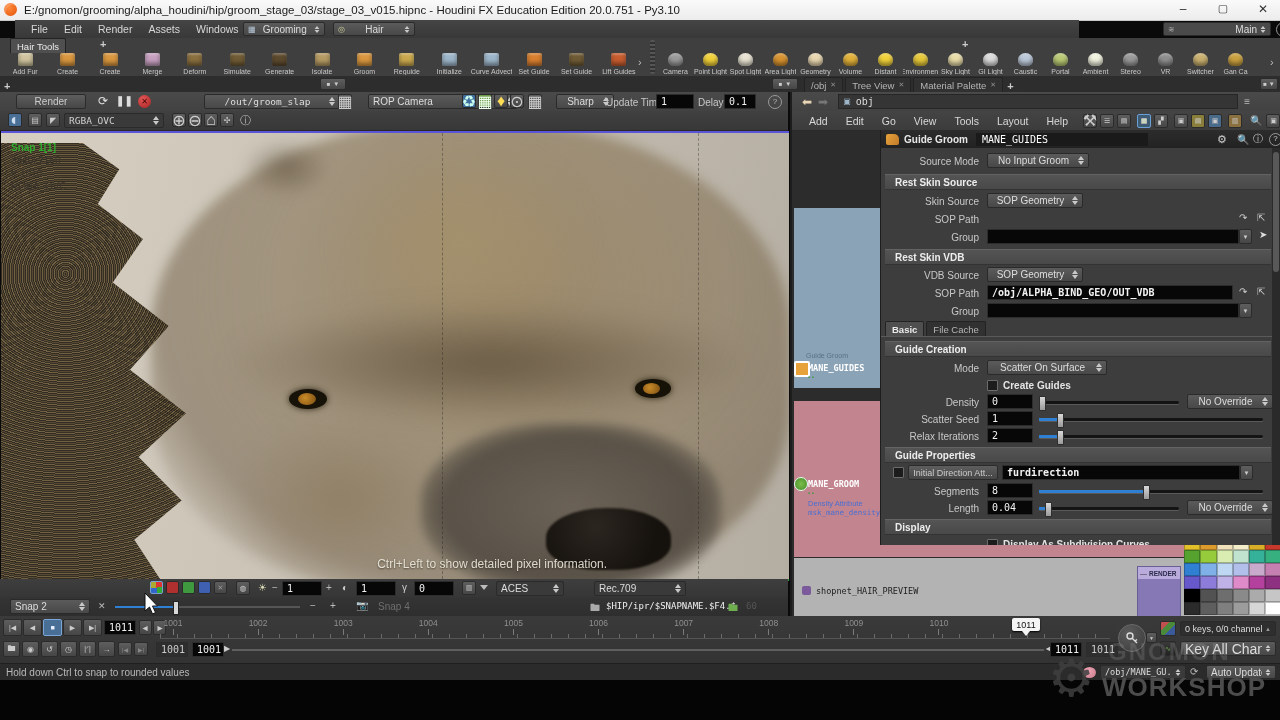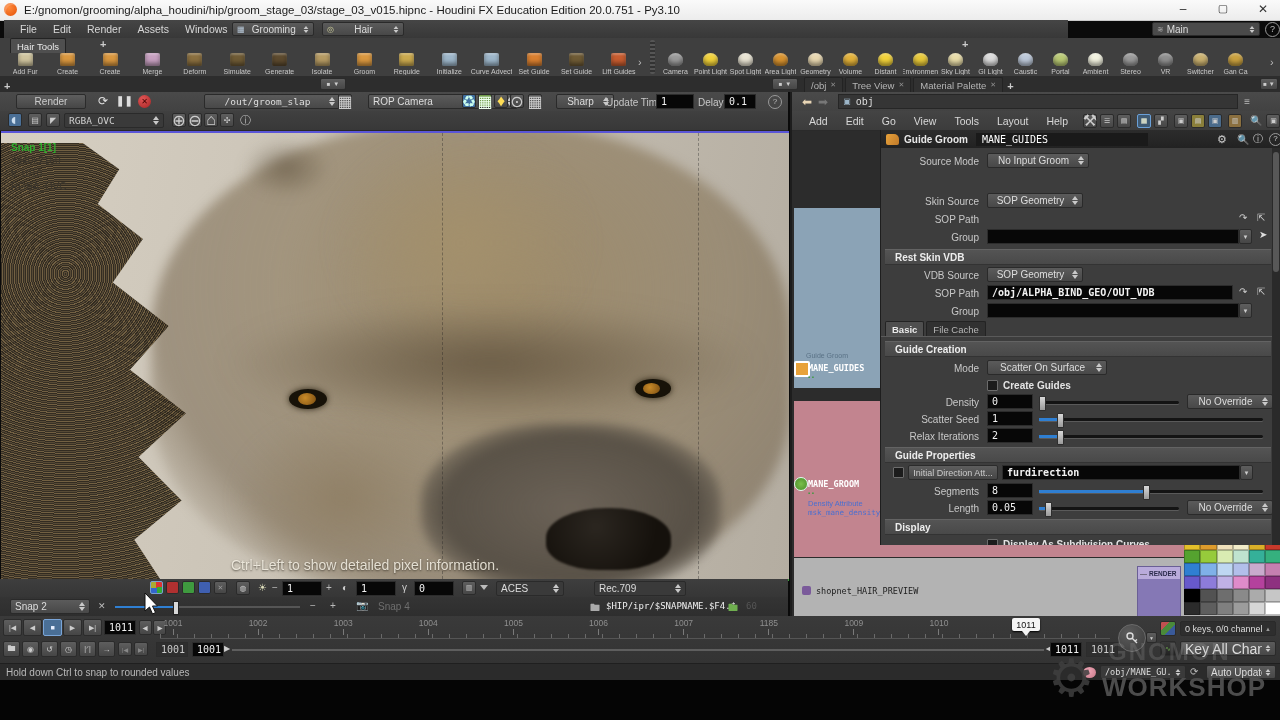--- a/index.html
+++ b/index.html
@@ -52,21 +52,21 @@
 <body>
 
 <div class="abs" style="left:0;top:0;width:1280px;height:20px;background:linear-gradient(#fafafa,#ececec);display:flex;align-items:center;border-bottom:1px solid #c9c9c9">
   <span class="abs" style="left:4px;top:3px;width:13px;height:13px;border-radius:50%;background:radial-gradient(circle at 38% 35%,#ff8a3d,#e45207);box-shadow:inset 2px 2px 0 #fff3"></span>
   <span style="margin-left:24px;font-size:11.5px;color:#1a1a1a;white-space:nowrap">E:/gnomon/grooming/alpha_houdini/hip/groom_stage_03/stage_03_v015.hipnc - Houdini FX Education Edition 20.0.751 - Py3.10</span>
   <span class="abs" style="left:1168px;top:2px;width:30px;text-align:center;color:#333;font-size:12px">–</span>
   <span class="abs" style="left:1208px;top:2px;width:30px;text-align:center;color:#333;font-size:11px">▢</span>
   <span class="abs" style="left:1248px;top:2px;width:30px;text-align:center;color:#333;font-size:12px">✕</span>
 </div>
 
-<div class="abs" style="left:4px;top:20px;width:1064px;height:18px;background:linear-gradient(#454545,#383838);border-bottom:1px solid #252525;display:flex;align-items:center">
+<div class="abs" style="left:15px;top:20px;width:1064px;height:18px;background:linear-gradient(#454545,#383838);border-bottom:1px solid #252525;display:flex;align-items:center">
   <div style="display:flex;margin-left:8px">
 
   <span class="menu-item">File</span>
       <span class="menu-item">Edit</span>
       <span class="menu-item">Render</span>
       <span class="menu-item">Assets</span>
       <span class="menu-item">Windows</span>
       <span class="menu-item">Arnold</span>
       <span class="menu-item">Help</span>
     </div>
@@ -81,21 +81,21 @@
   <div class="dd" style="position:absolute;left:318px;top:2px;width:82px;height:14px">
     <span style="font-size:8px;color:#cc9">◎</span>
     <span class="lbl">Hair</span>
       <span class="arr sarr">
         <i class="u"></i>
         <i class="d"></i>
       </span>
   </div>
   <div class="dd" style="position:absolute;left:1148px;top:2px;width:108px;height:14px;background:#4a4a4a">
     <span style="font-size:8px;color:#aaa">≋</span>
-    <span class="lbl" style="text-align:left">Main</span>
+    <span class="lbl" style="text-align:right">Main</span>
       <span class="arr sarr">
         <i class="u"></i>
         <i class="d"></i>
       </span>
   </div>
   <span class="abs" style="left:1261px;top:2px;width:13px;height:13px;border:1px solid #999;border-radius:50%;color:#bbb;font-size:9px;text-align:center;line-height:12px">?</span>
 </div>
 
 <div class="abs" style="left:0;top:38px;width:1280px;height:38px;background:#3f3f3f;border-bottom:1px solid #2a2a2a">
 
@@ -404,21 +404,21 @@
 
   <div class="abs" style="left:441px;top:0;height:446px;border-left:1px dashed rgba(30,30,30,.35)"></div>
   <div class="abs" style="left:697px;top:0;height:446px;border-left:1px dashed rgba(30,30,30,.35)"></div>
 
   <div class="abs" style="left:10px;top:8px;font-size:10px;line-height:13px">
     <div style="color:#2fae2f;font-weight:bold">Snap 1[1]</div>
     <div style="color:#3a352c">3840x2160</div>
     <div style="color:#3a352c">fr 1010</div>
     <div style="color:#3a352c">RGBA_OVC</div>
   </div>
-  <div class="abs" style="left:144px;top:424px;width:440px;text-align:center;font-size:14px;color:rgba(248,243,232,.85);text-shadow:0 1px 2px rgba(40,35,25,.7)">Ctrl+Left to show detailed pixel information.</div>
+  <div class="abs" style="left:166px;top:424px;width:440px;text-align:right;font-size:12px;color:rgba(248,243,232,.85);text-shadow:0 1px 2px rgba(40,35,25,.7)">Ctrl+Left to show detailed pixel information.</div>
 </div>
 
 <div class="abs" style="left:0;top:579px;width:788px;height:18px;background:linear-gradient(#3e3e3e,#363636);border-bottom:1px solid #262626">
   <span class="chip abs" style="left:150px;top:2px;width:13px;height:13px;background:conic-gradient(#d33 0 25%,#3a3 25% 50%,#36c 50% 75%,#aa3 75%);border:1px solid #78a0d0"></span>
   <span class="chip abs" style="left:166px;top:2px;width:13px;height:13px;background:#b03030"></span>
   <span class="chip abs" style="left:182px;top:2px;width:13px;height:13px;background:#3f9a3f"></span>
   <span class="chip abs" style="left:198px;top:2px;width:13px;height:13px;background:#3f5fb0"></span>
   <span class="chip abs" style="left:214px;top:2px;width:13px;height:13px;font-size:7px;color:#999">✕</span>
   <span class="chip abs icon12" style="left:236px;top:2px;font-size:8px">◍</span>
   <span class="abs" style="left:258px;top:3px;color:#ddb;font-size:10px">☀</span>
@@ -593,20 +593,23 @@
 
   <span class="plabel" style="left:0;top:26px;width:98px">Source Mode</span>
   <div class="dd" style="position:absolute;left:106px;top:23px;width:102px">
     <span class="lbl">No Input Groom</span>
       <span class="arr">
         <i class="u"></i>
         <i class="d"></i>
       </span>
   </div>
 
+  <div class="sect" style="left:4px;top:44px;width:386px;height:16px">
+      <span>Rest Skin Source</span>
+    </div>
   <span class="plabel" style="left:0;top:66px;width:98px">Skin Source</span>
   <div class="dd" style="position:absolute;left:106px;top:63px;width:96px">
     <span class="lbl">SOP Geometry</span>
       <span class="arr">
         <i class="u"></i>
         <i class="d"></i>
       </span>
   </div>
   <span class="plabel" style="left:0;top:84px;width:98px">SOP Path</span>
   <span style="position:absolute;left:358px;top:82px;color:#ccc;font-size:10px">↷</span>
@@ -710,21 +713,21 @@
   <span class="plabel" style="left:0;top:356px;width:98px">Segments</span>
   <div class="bfield mono" style="position:absolute;left:106px;top:353px;width:46px">
       <span>8</span>
     </div>
   <div class="slider" style="left:158px;top:360px;width:224px">
     <div class="fill" style="width:106px"></div>
       <div class="handle" style="left:104px"></div>
   </div>
   <span class="plabel" style="left:0;top:373px;width:98px">Length</span>
   <div class="bfield mono" style="position:absolute;left:106px;top:370px;width:46px">
-      <span>0.05</span>
+      <span>0.04</span>
     </div>
   <div class="slider" style="left:158px;top:377px;width:140px">
     <div class="fill" style="width:8px"></div>
       <div class="handle" style="left:6px"></div>
   </div>
   <div class="dd" style="position:absolute;left:306px;top:370px;width:86px">
     <span class="lbl">No Override</span>
       <span class="arr">
         <i class="u"></i>
         <i class="d"></i>
@@ -789,21 +792,21 @@
           <span class="tl">1006</span>
           <span class="tm"></span>
         </div>
 
         <div class="tick">
           <span class="tl">1007</span>
           <span class="tm"></span>
         </div>
 
         <div class="tick">
-          <span class="tl">1185</span>
+          <span class="tl">1008</span>
           <span class="tm"></span>
         </div>
 
         <div class="tick">
           <span class="tl">1009</span>
           <span class="tm"></span>
         </div>
 
         <div class="tick">
           <span class="tl">1010</span>

